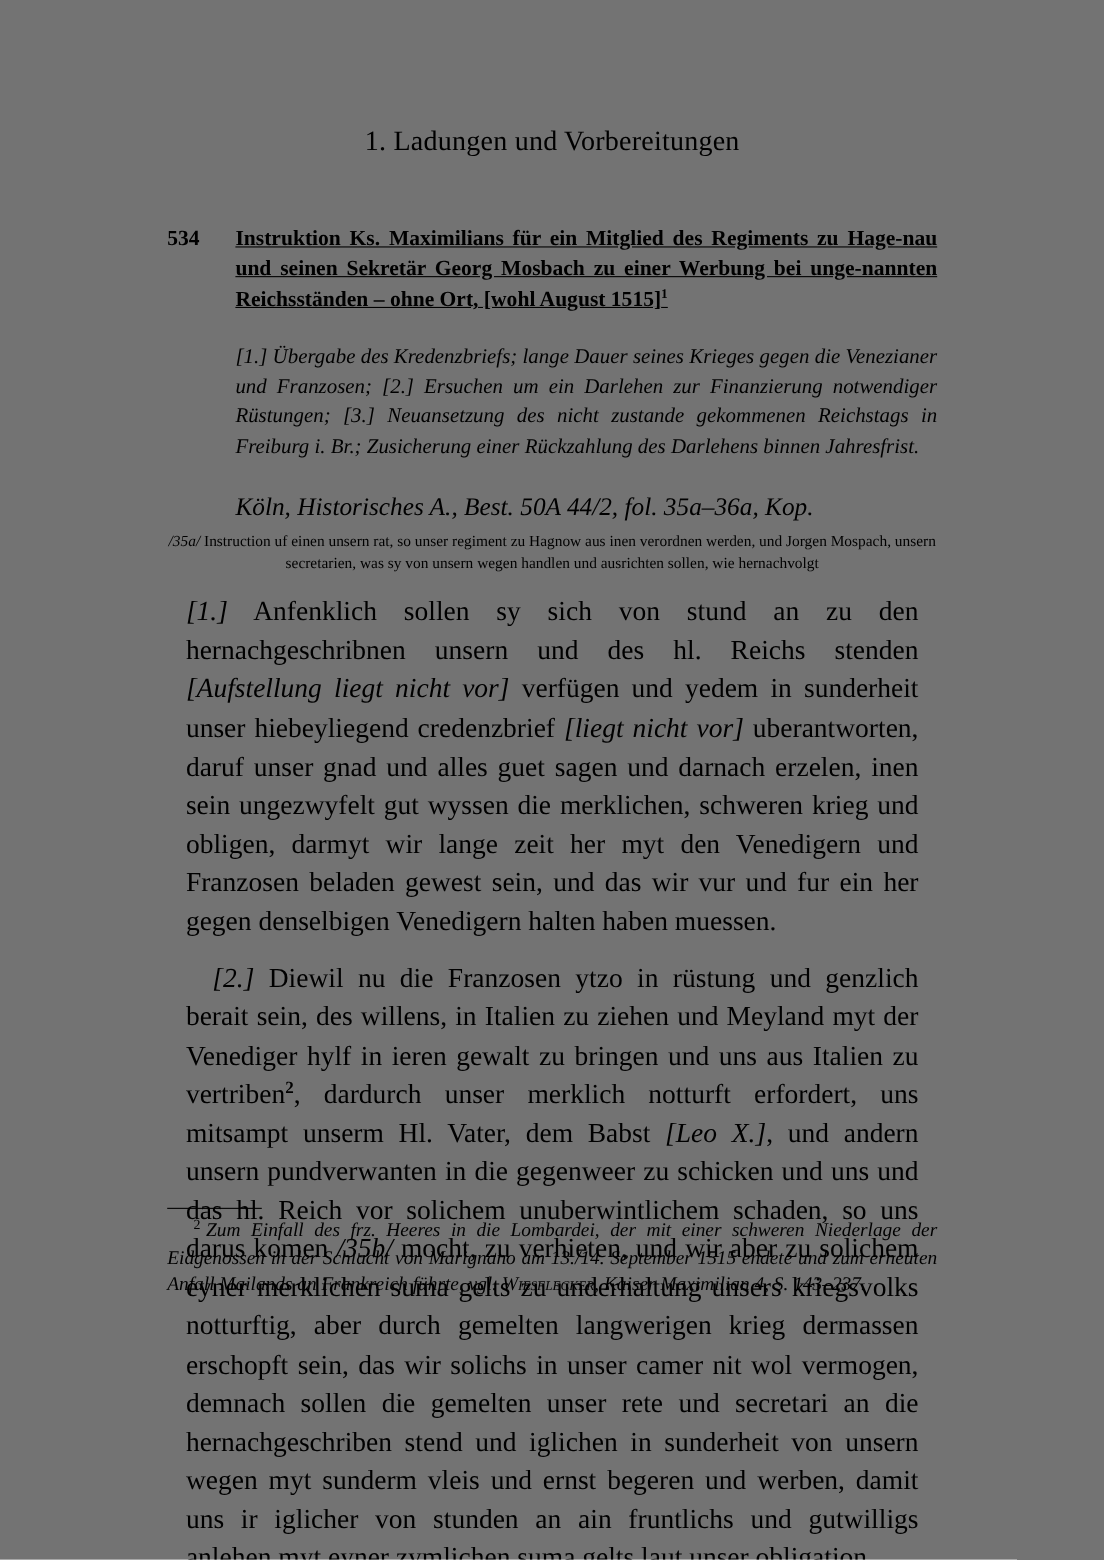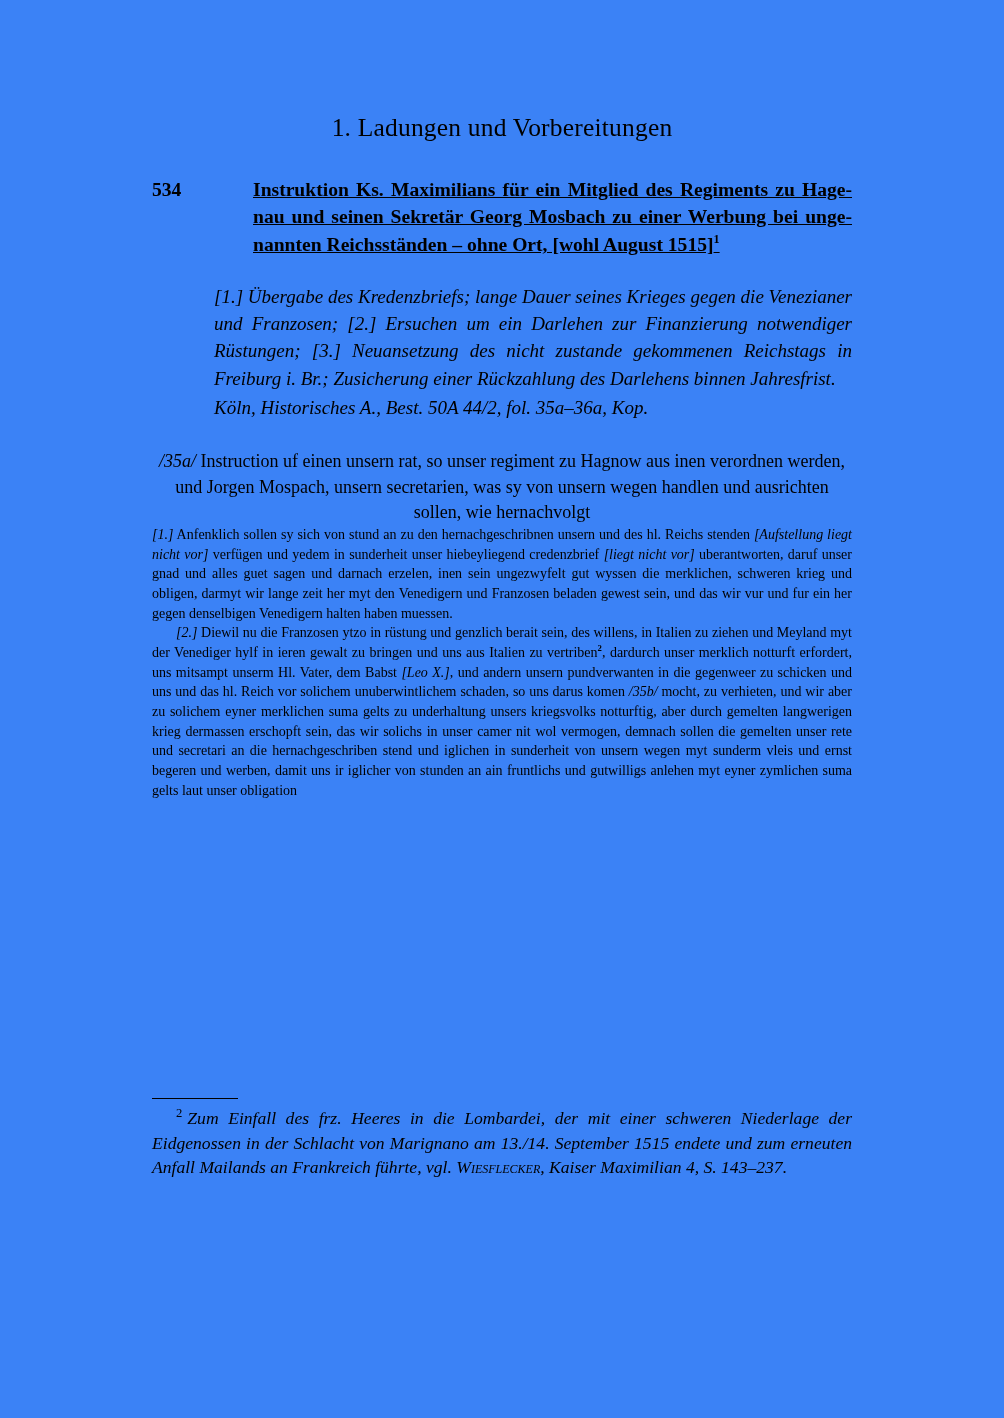--- a/index.html
+++ b/index.html
@@ -9,21 +9,21 @@
   }
   body {
     font-family: "Liberation Serif", "DejaVu Serif", serif;
     color: #000000;
   }
   .page {
     position: relative;
     width: 1004px;
     height: 1418px;
     box-sizing: border-box;
-    background: #3b82f6;
+    background: #737373;
     overflow: hidden;
   }
   .content {
     position: absolute;
     left: 152px;
     top: 0;
     width: 700px;
   }
 
   
@@ -31,25 +31,24 @@
     text-align: center;
     font-size: 25.5px;
     line-height: 1.2;
     margin-top: 113px;
     letter-spacing: 0.2px;
   }
 
   
   .doc-heading {
     display: flex;
-    margin-top: 32px;
+    margin-top: 60px;
     font-weight: bold;
     font-size: 19.6px;
     line-height: 1.42;
-    gap: 39px;
   }
   .doc-number {
     flex: 0 0 62px;
     text-align: left;
   }
   .doc-title {
     flex: 1 1 auto;
     text-align: justify;
     text-justify: inter-word;
     hyphens: manual;
@@ -68,43 +67,43 @@
     margin-top: 24px;
   }
   .regest {
     font-style: italic;
     font-size: 19px;
     line-height: 1.43;
     text-align: justify;
   }
   .source-line {
     font-style: italic;
-    font-size: 19px;
+    font-size: 23px;
     line-height: 1.4;
-    margin-top: 3px;
+    margin-top: 25px;
   }
 
   
   .trans-head {
-    margin-top: 28px;
-    font-size: 18px;
+    margin-top: 6px;
+    font-size: 14px;
     line-height: 1.405;
     text-align: center;
   }
   .trans-head .folio {
     font-style: italic;
   }
 
   
   .body-par {
-    font-size: 14px;
+    font-size: 25px;
     line-height: 1.405;
     text-align: justify;
     text-justify: inter-word;
-    margin: 0;
+    margin: 17px;
   }
   .body-par.indent {
     text-indent: 24px;
   }
   .body-par i { font-style: italic; }
 
   
   .footnotes {
     position: absolute;
     left: 152px;

